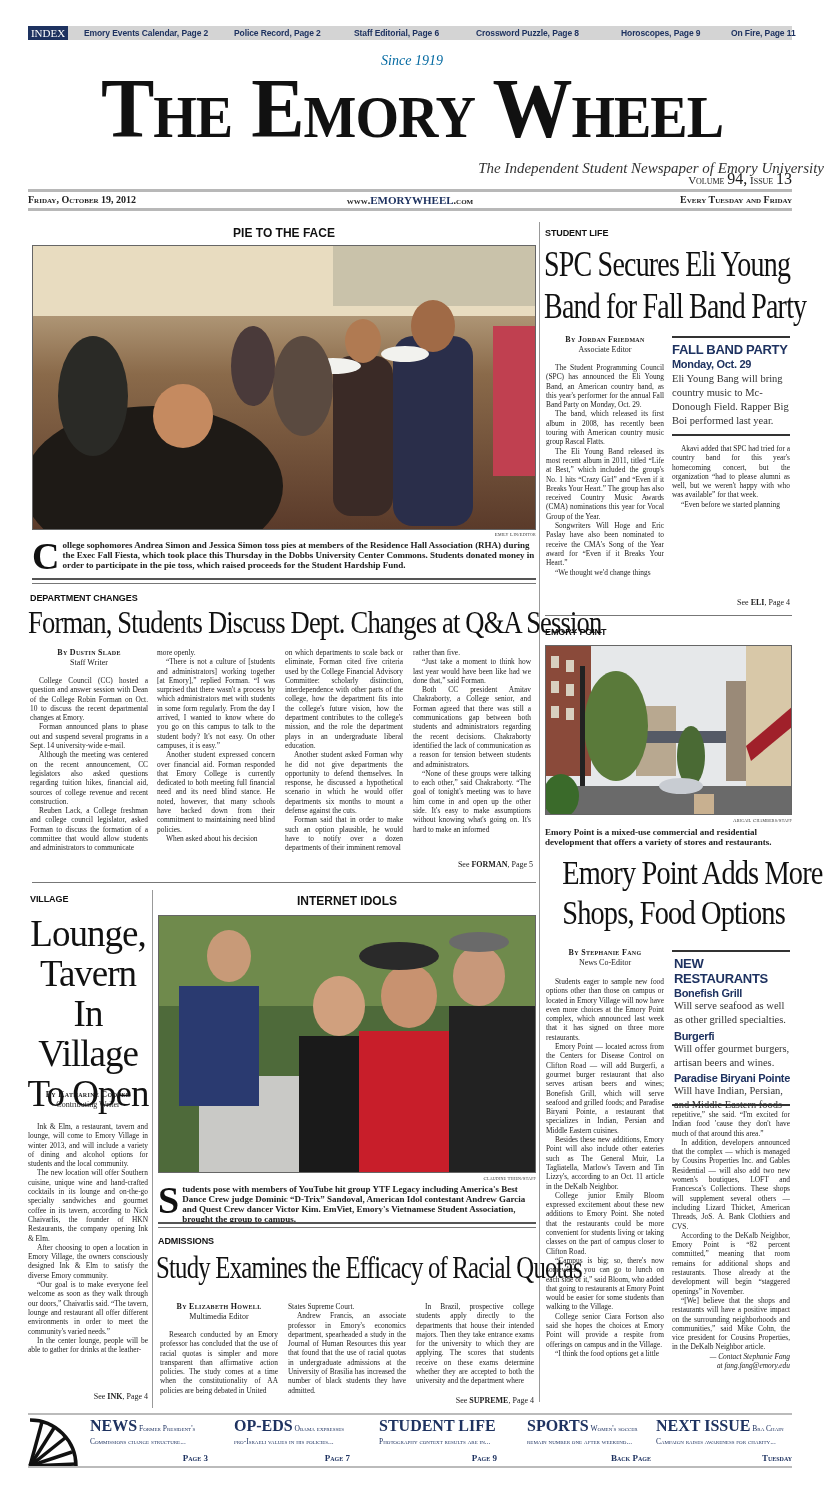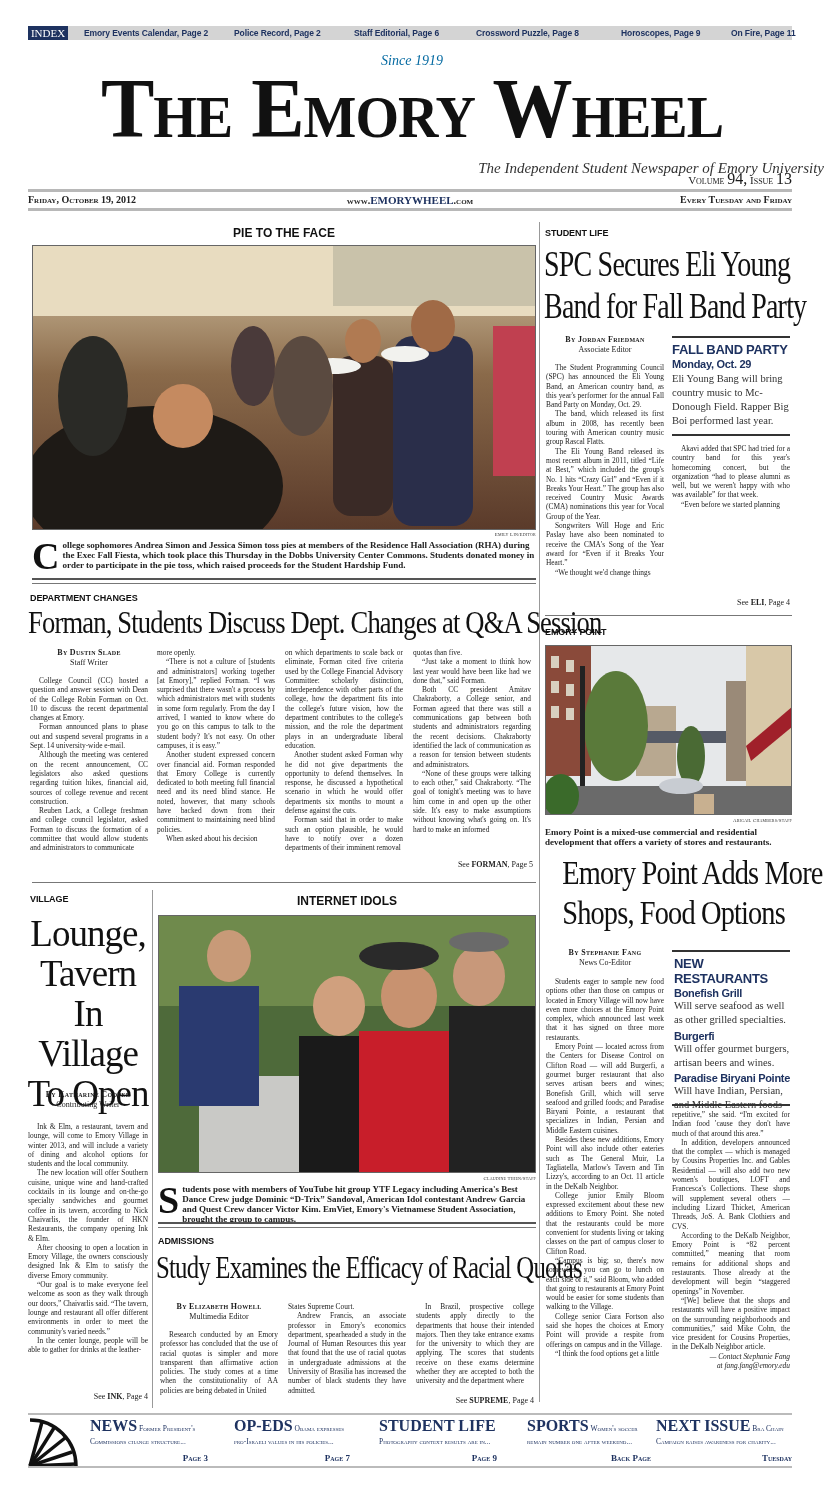--- a/index.html
+++ b/index.html
@@ -154,21 +154,21 @@
   <p>“There is not a culture of [students and administrators] working together [at Emory],” replied Forman. “I was surprised that there wasn't a process by which administrators met with students in some form regularly. From the day I arrived, I wanted to know where do you go on this campus to talk to the student body? It's not easy. On other campuses, it is easy.”</p>
   <p>Another student expressed concern over financial aid. Forman responded that Emory College is currently dedicated to both meeting full financial need and its need blind stance. He noted, however, that many schools have backed down from their commitment to maintaining need blind policies.</p>
   <p>When asked about his decision</p>
 </div>
 <div class="abs body-col" style="left:285px;width:118px;top:648px;">
   <p style="text-indent:0">on which departments to scale back or eliminate, Forman cited five criteria used by the College Financial Advisory Committee: scholarly distinction, interdependence with other parts of the college, how the department fits into the college's future vision, how the department contributes to the college's mission, and the role the department plays in an undergraduate liberal education.</p>
   <p>Another student asked Forman why he did not give departments the opportunity to defend themselves. In response, he discussed a hypothetical scenario in which he would offer departments six months to mount a defense against the cuts.</p>
   <p>Forman said that in order to make such an option plausible, he would have to notify over a dozen departments of their imminent removal</p>
 </div>
 <div class="abs body-col" style="left:413px;width:118px;top:648px;">
-  <p style="text-indent:0">quotas than five.</p>
+  <p style="text-indent:0">rather than five.</p>
   <p>“Just take a moment to think how last year would have been like had we done that,” said Forman.</p>
   <p>Both CC president Amitav Chakraborty, a College senior, and Forman agreed that there was still a communications gap between both students and administrators regarding the recent decisions. Chakraborty identified the lack of communication as a reason for tension between students and administrators.</p>
   <p>“None of these groups were talking to each other,” said Chakraborty. “The goal of tonight's meeting was to have him come in and open up the other side. It's easy to make assumptions without knowing what's going on. It's hard to make an informed</p>
 </div>
 <div class="abs see" style="left:413px;width:120px;top:860px;">
   <span>See</span> <b>FORMAN</b><span>, Page 5</span>
 </div>
 <div class="abs hline" style="left:32px;width:504px;top:882px;"></div>
 
 <div class="abs vline" style="left:152px;top:890px;height:518px;"></div>

